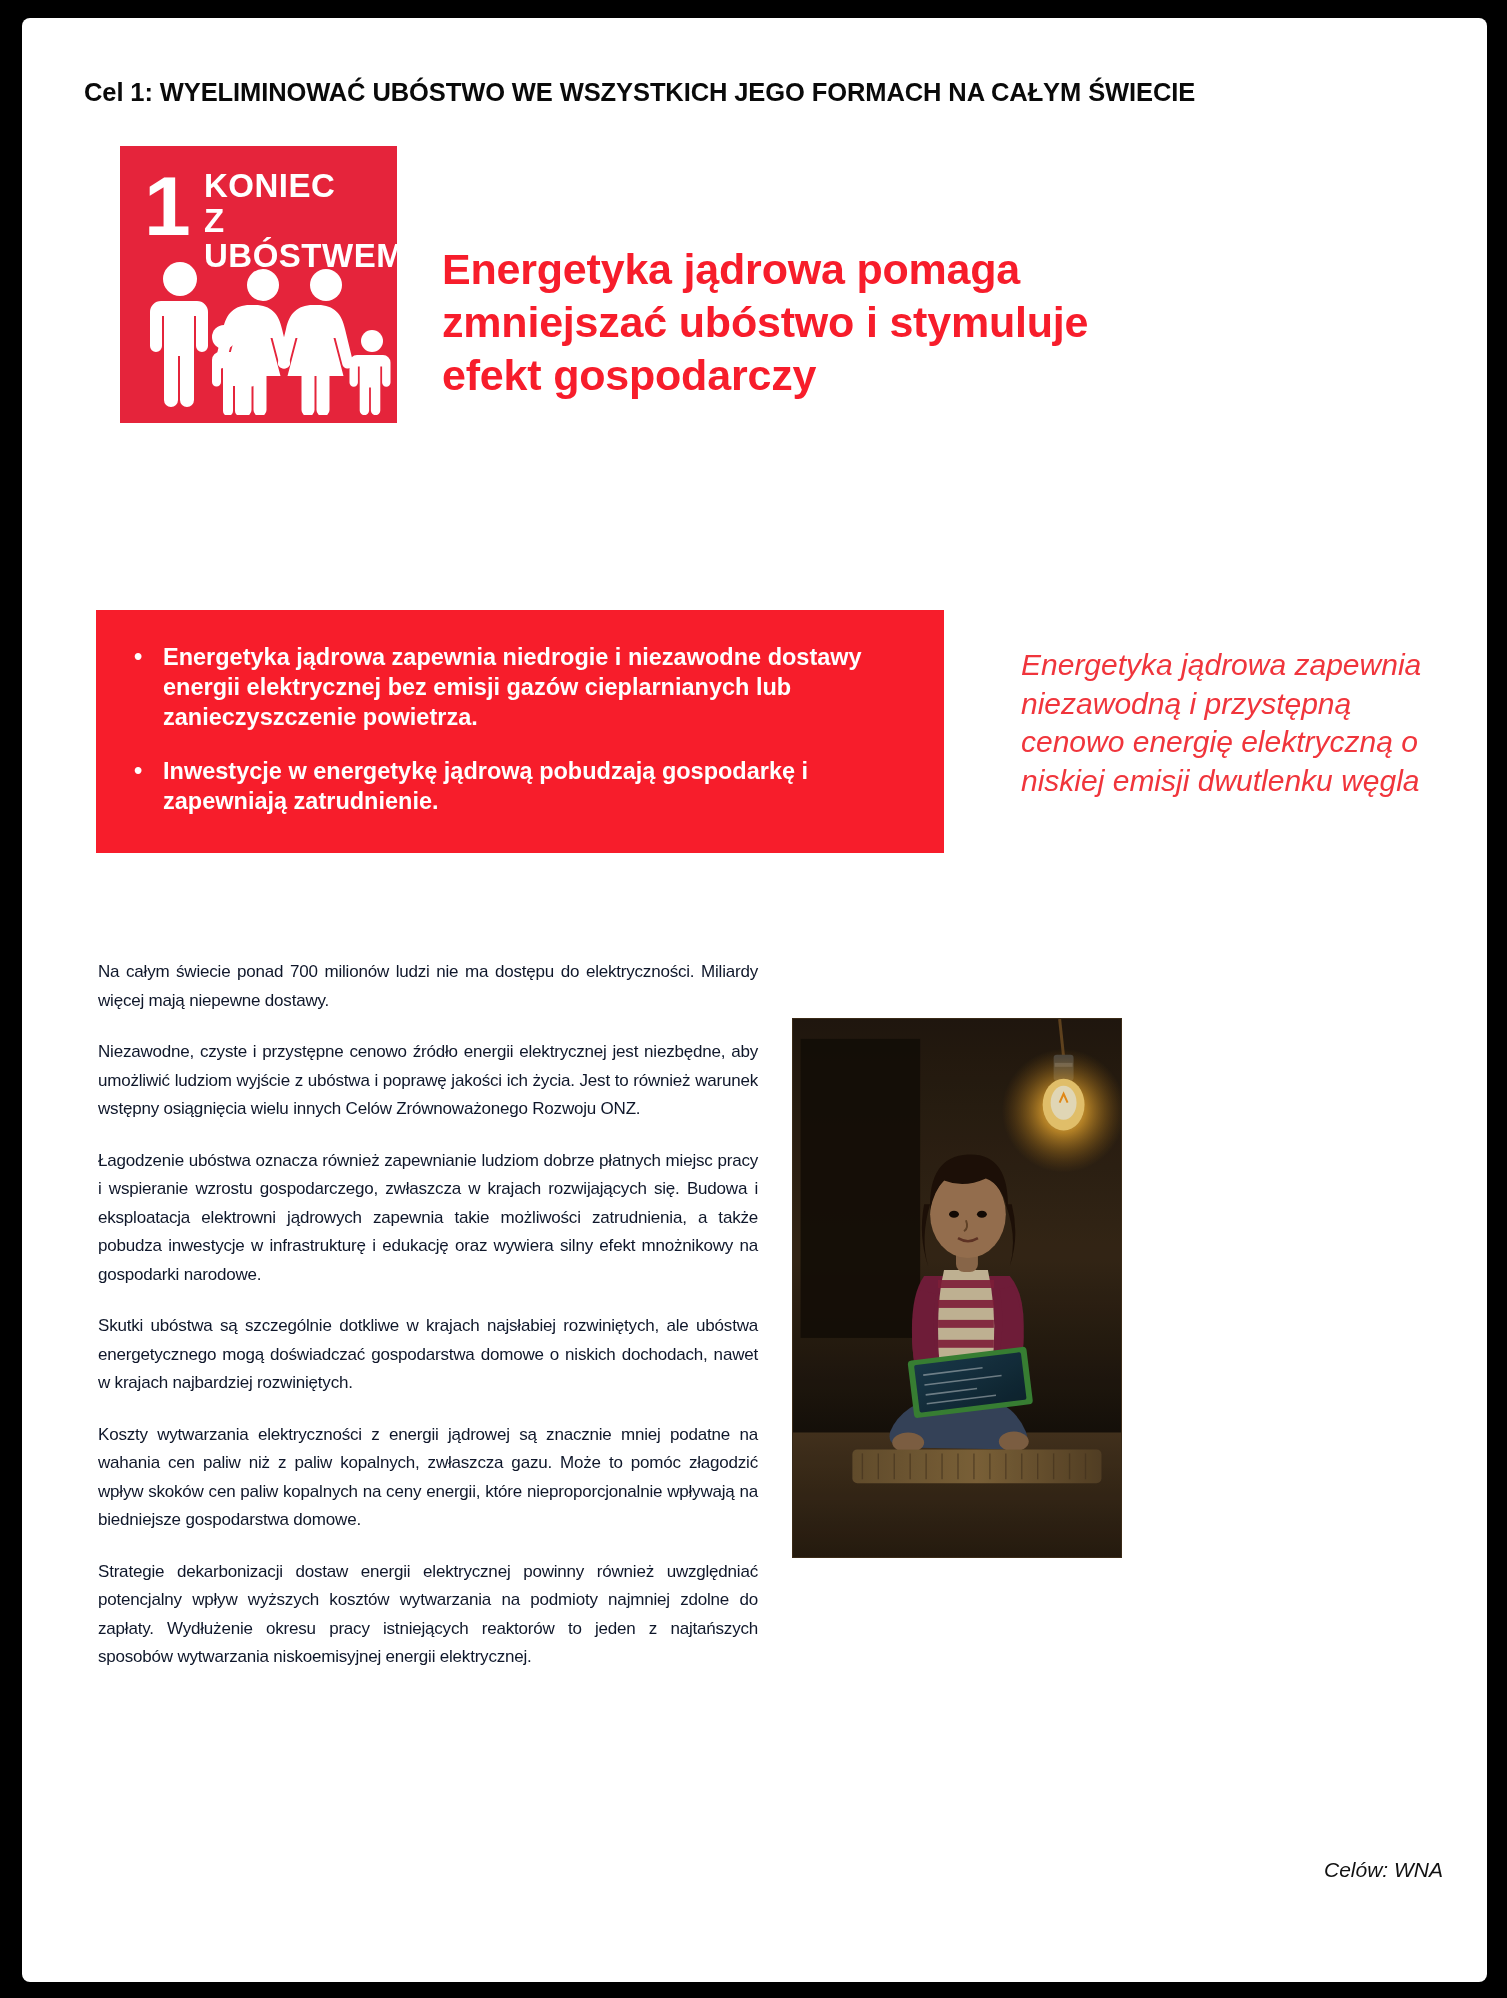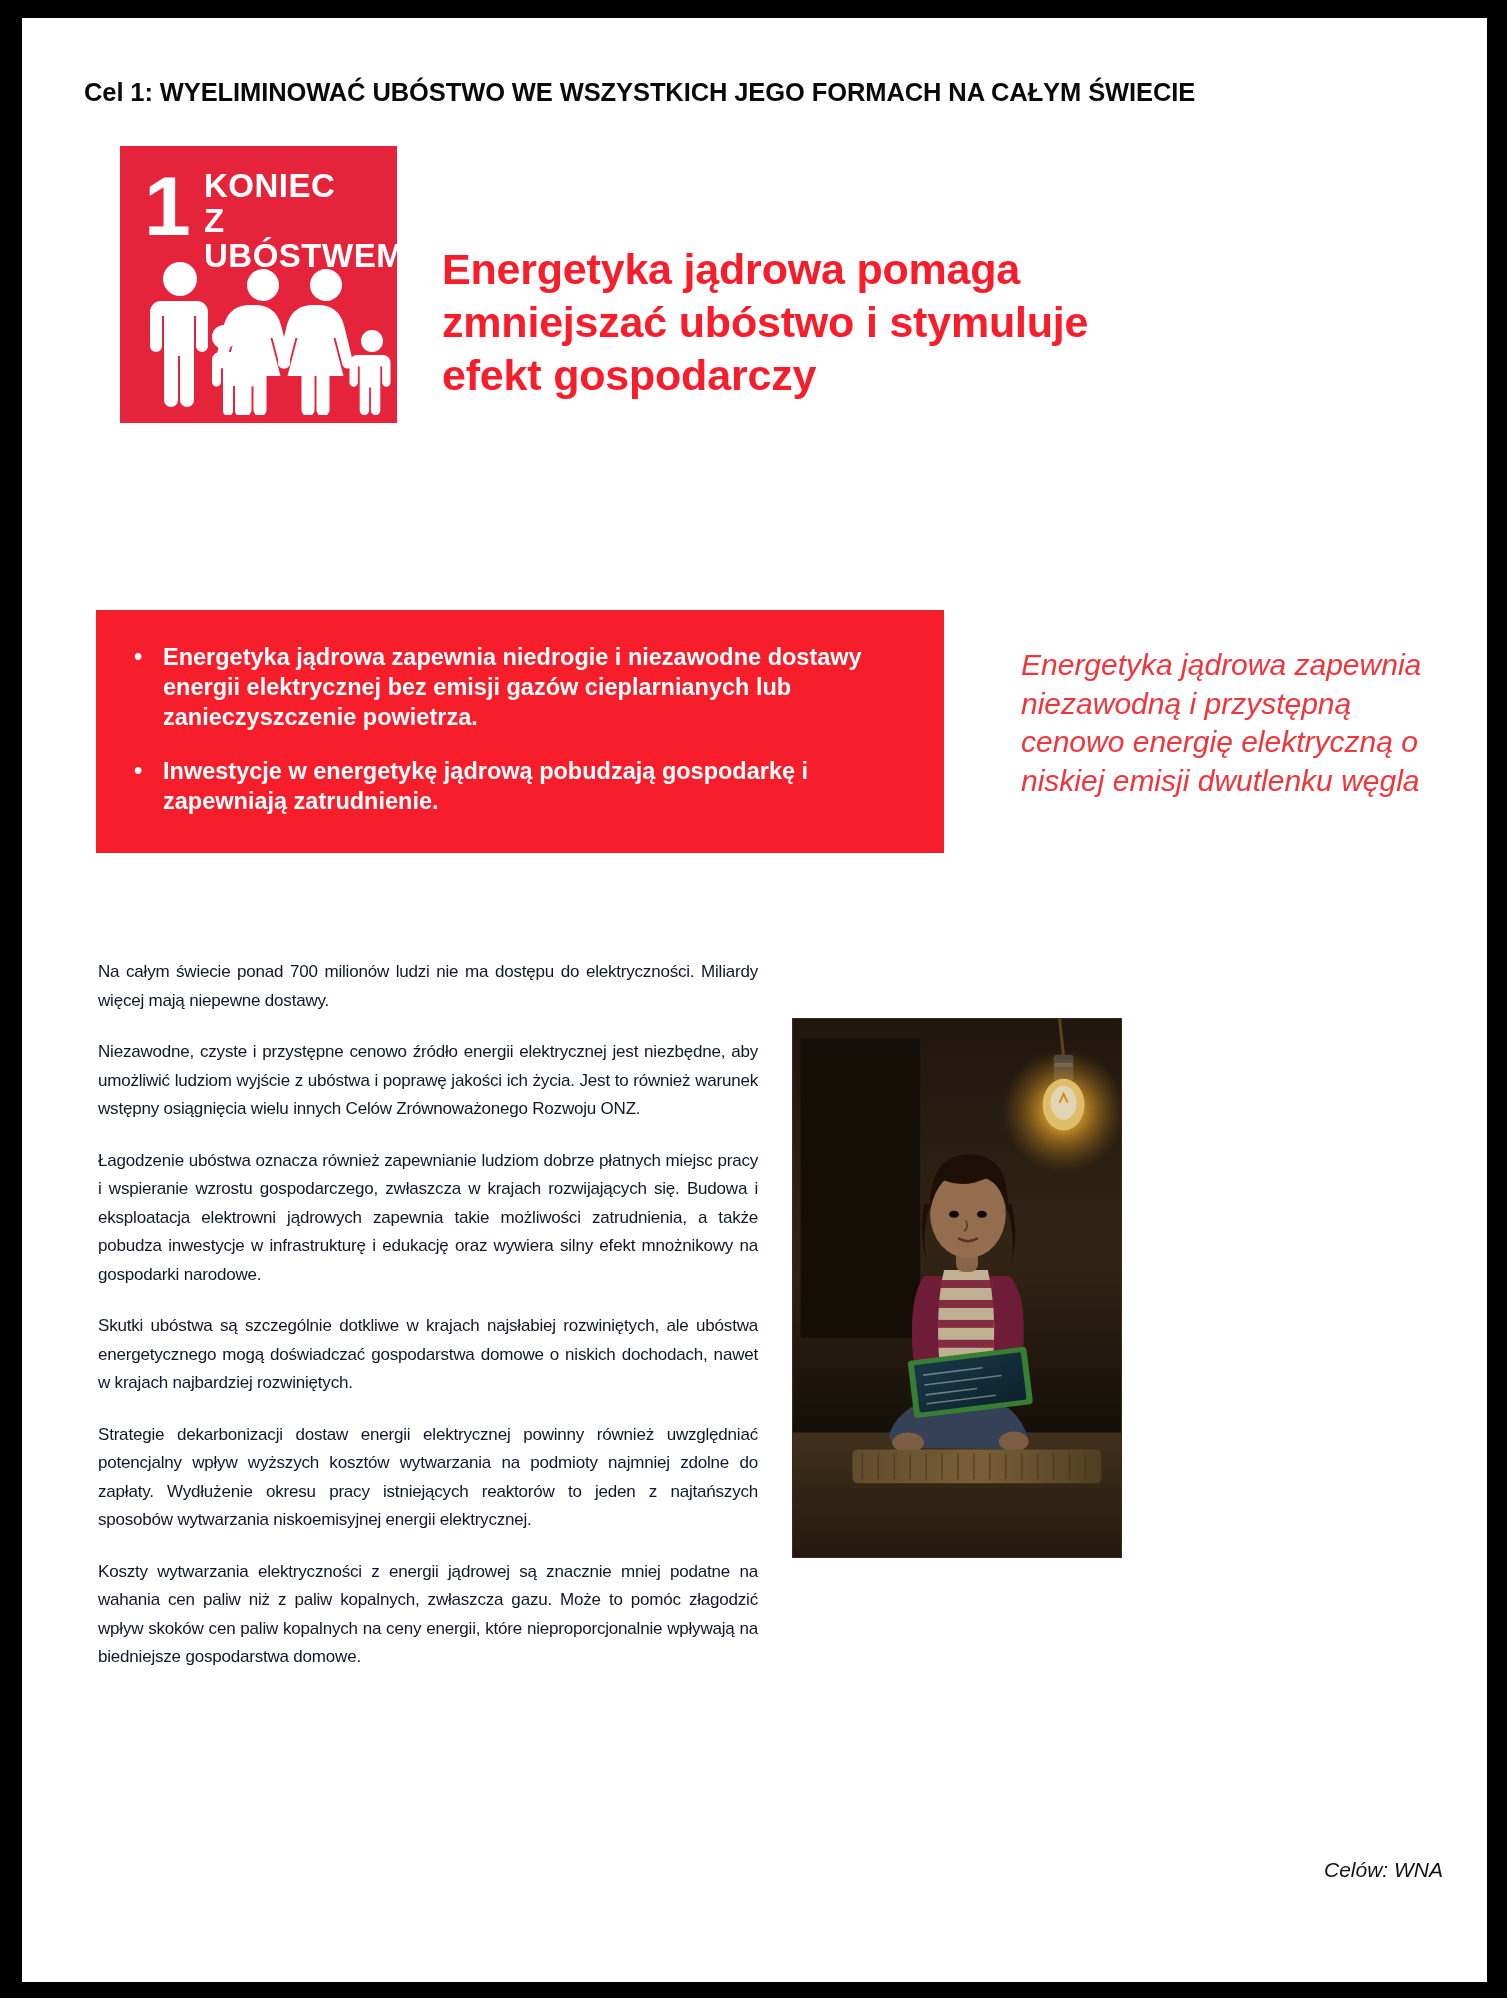--- a/index.html
+++ b/index.html
@@ -20,20 +20,21 @@
     overflow: hidden;
   }
   .sheet {
     position: relative;
     width: 100%;
     height: 100%;
     background: #ffffff;
     box-sizing: border-box;
     padding: 0;
     overflow: hidden;
+    border-radius: 8px;
   }
 
   
   .doc-header {
     position: absolute;
     left: 62px;
     top: 60px;
     right: 40px;
     font-size: 25.5px;
     font-weight: bold;
@@ -237,22 +238,22 @@
       </ul>
     </div>
 
     <div class="pullquote">Energetyka jądrowa zapewnia niezawodną i przystępną cenowo energię elektryczną o niskiej emisji dwutlenku węgla</div>
 
     <div class="body-col">
       <p>Na całym świecie ponad 700 milionów ludzi nie ma dostępu do elektryczności. Miliardy więcej mają niepewne dostawy.</p>
       <p>Niezawodne, czyste i przystępne cenowo źródło energii elektrycznej jest niezbędne, aby umożliwić ludziom wyjście z ubóstwa i poprawę jakości ich życia. Jest to również warunek wstępny osiągnięcia wielu innych Celów Zrównoważonego Rozwoju ONZ.</p>
       <p>Łagodzenie ubóstwa oznacza również zapewnianie ludziom dobrze płatnych miejsc pracy i wspieranie wzrostu gospodarczego, zwłaszcza w krajach rozwijających się. Budowa i eksploatacja elektrowni jądrowych zapewnia takie możliwości zatrudnienia, a także pobudza inwestycje w infrastrukturę i edukację oraz wywiera silny efekt mnożnikowy na gospodarki narodowe.</p>
       <p>Skutki ubóstwa są szczególnie dotkliwe w krajach najsłabiej rozwiniętych, ale ubóstwa energetycznego mogą doświadczać gospodarstwa domowe o niskich dochodach, nawet w krajach najbardziej rozwiniętych.</p>
+      <p>Koszty wytwarzania elektryczności z energii jądrowej są znacznie mniej podatne na wahania cen paliw niż z paliw kopalnych, zwłaszcza gazu. Może to pomóc złagodzić wpływ skoków cen paliw kopalnych na ceny energii, które nieproporcjonalnie wpływają na biedniejsze gospodarstwa domowe.</p>
       <p>Strategie dekarbonizacji dostaw energii elektrycznej powinny również uwzględniać potencjalny wpływ wyższych kosztów wytwarzania na podmioty najmniej zdolne do zapłaty. Wydłużenie okresu pracy istniejących reaktorów to jeden z najtańszych sposobów wytwarzania niskoemisyjnej energii elektrycznej.</p>
-      <p>Koszty wytwarzania elektryczności z energii jądrowej są znacznie mniej podatne na wahania cen paliw niż z paliw kopalnych, zwłaszcza gazu. Może to pomóc złagodzić wpływ skoków cen paliw kopalnych na ceny energii, które nieproporcjonalnie wpływają na biedniejsze gospodarstwa domowe.</p>
     </div>
 
     <div class="photo">
       <svg viewBox="0 0 330 540" xmlns="http://www.w3.org/2000/svg" preserveAspectRatio="xMidYMid slice" aria-hidden="true">
         <defs>
           <radialGradient id="bulbGlow" cx="0.5" cy="0.5" r="0.5">
             <stop offset="0%" stop-color="#ffe9a8" stop-opacity="1"></stop>
             <stop offset="35%" stop-color="#ffb733" stop-opacity="0.75"></stop>
             <stop offset="100%" stop-color="#a36a12" stop-opacity="0"></stop>
           </radialGradient>

